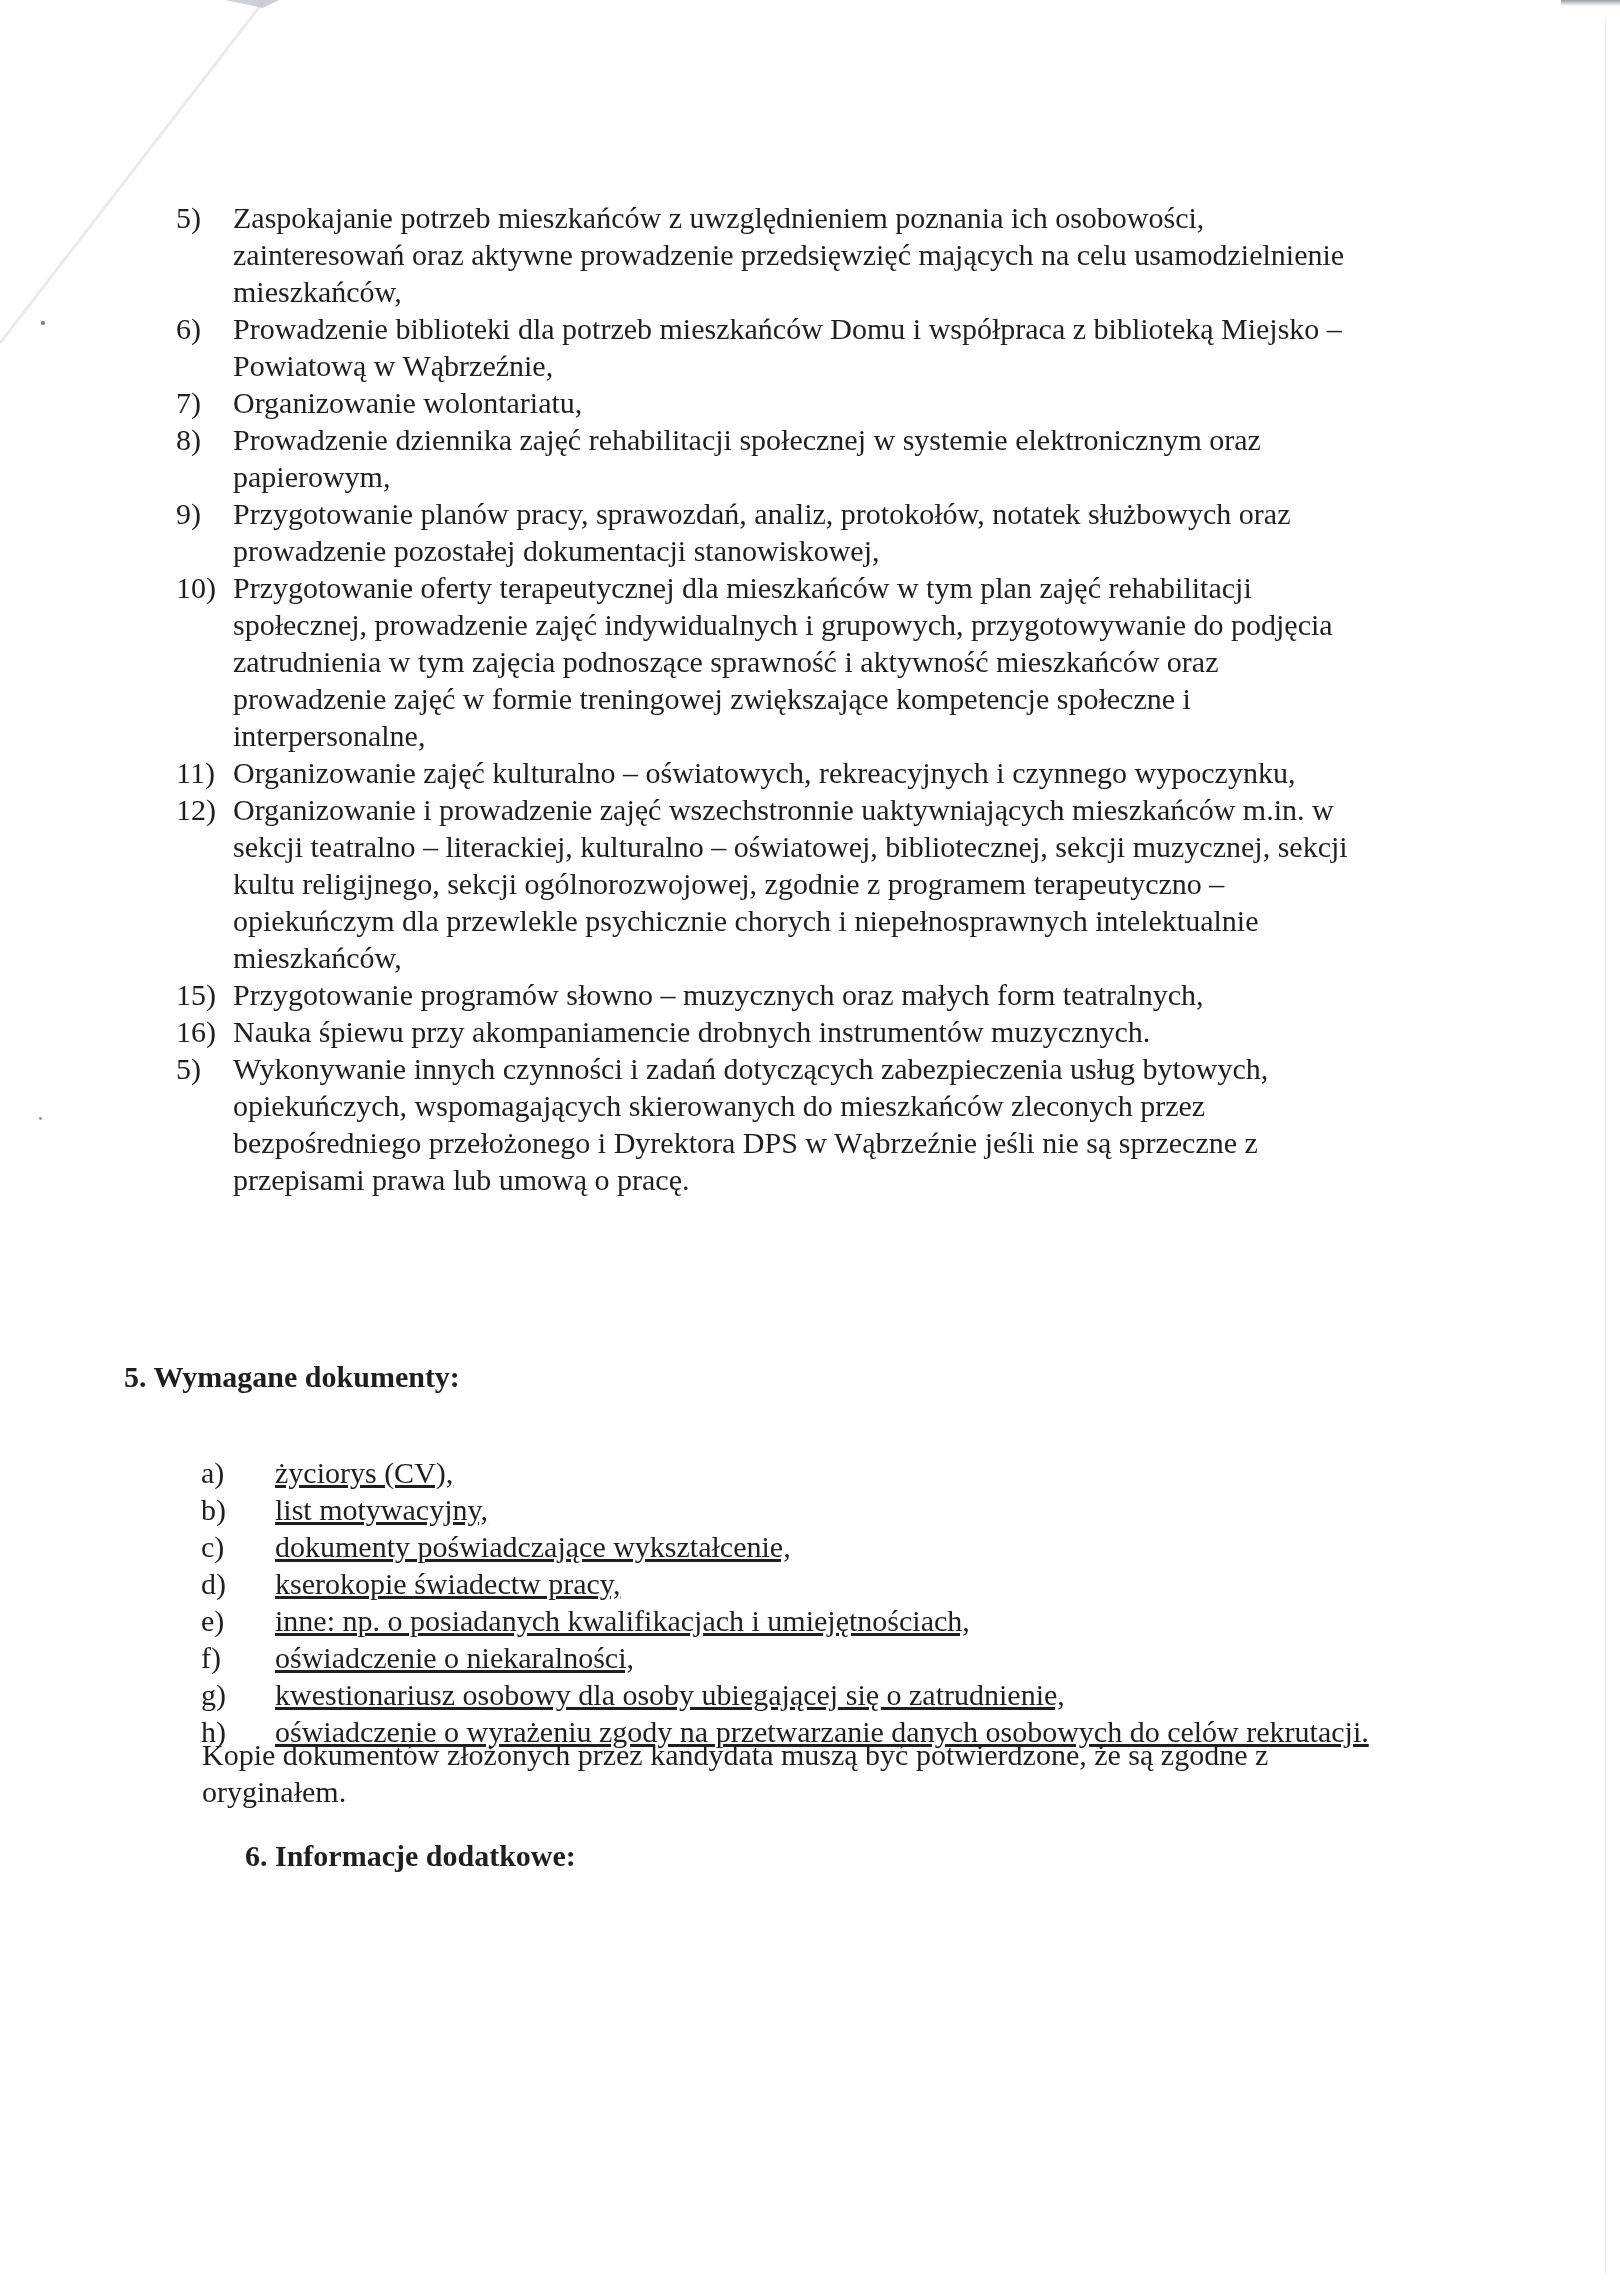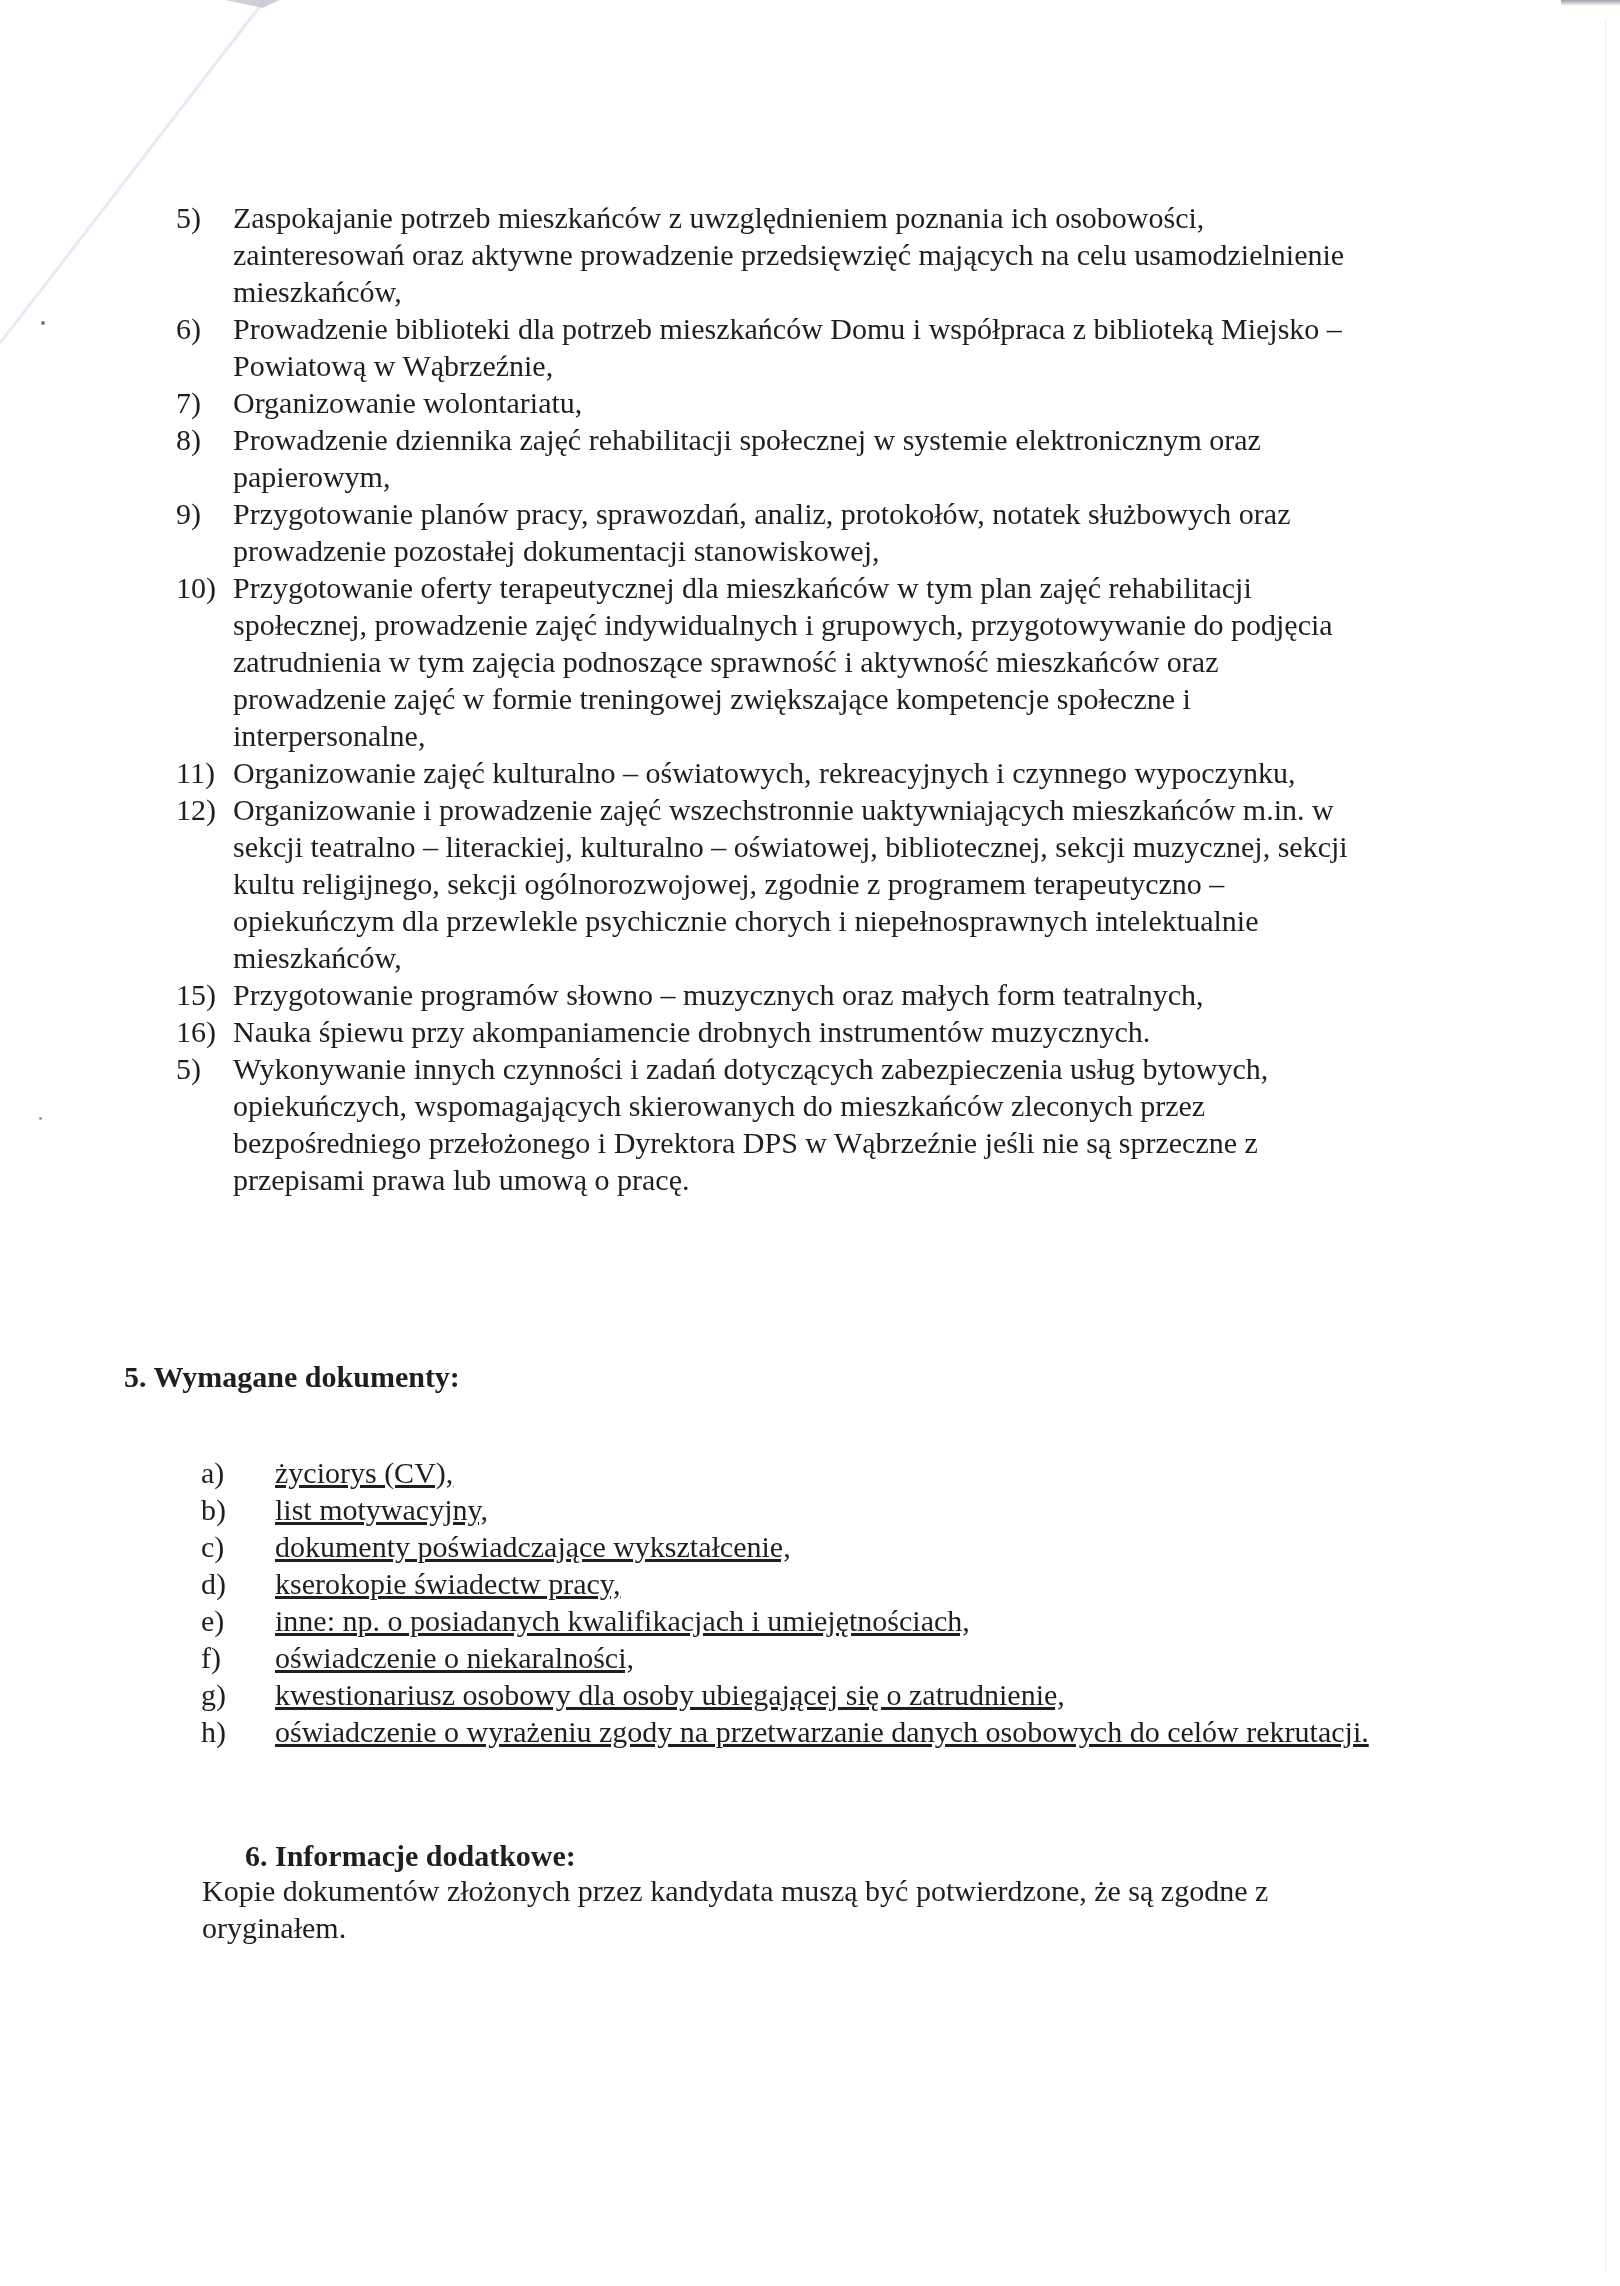--- a/index.html
+++ b/index.html
@@ -82,21 +82,21 @@
     }
     .doc .letter {
       flex: 0 0 74px;
       width: 74px;
     }
     .doc .txt { flex: 1 1 auto; text-decoration: underline; }
     .doc.justify .txt { text-align: justify; text-align-last: left; }
     .note {
       position: absolute;
       left: 202px;
-      top: 1872px;
+      top: 1736px;
       width: 1157px;
       font-size: 30px;
       line-height: 37px;
     }
     .speck {
       position: absolute;
       width: 3.9px; height: 3.9px;
       border-radius: 50%;
       background: #777;
     }

